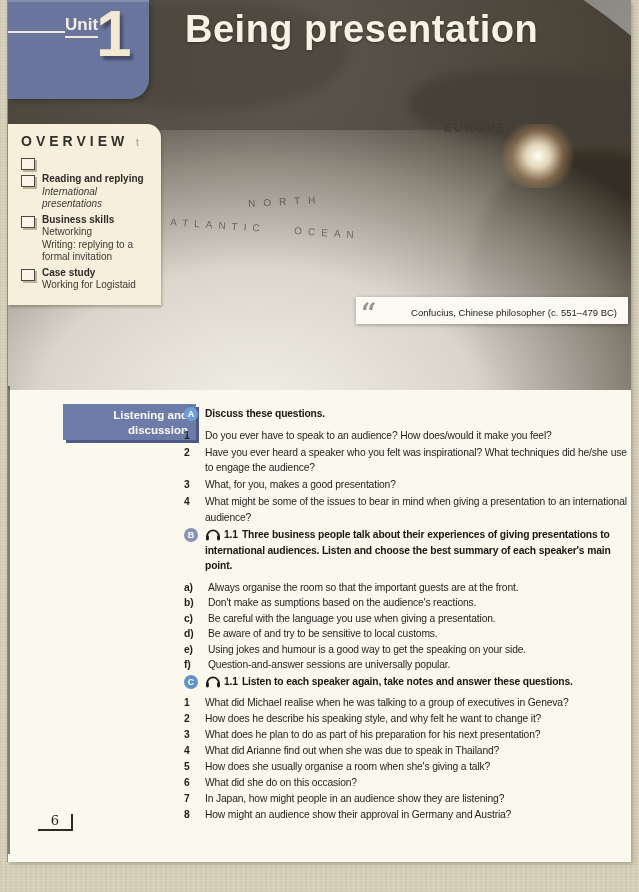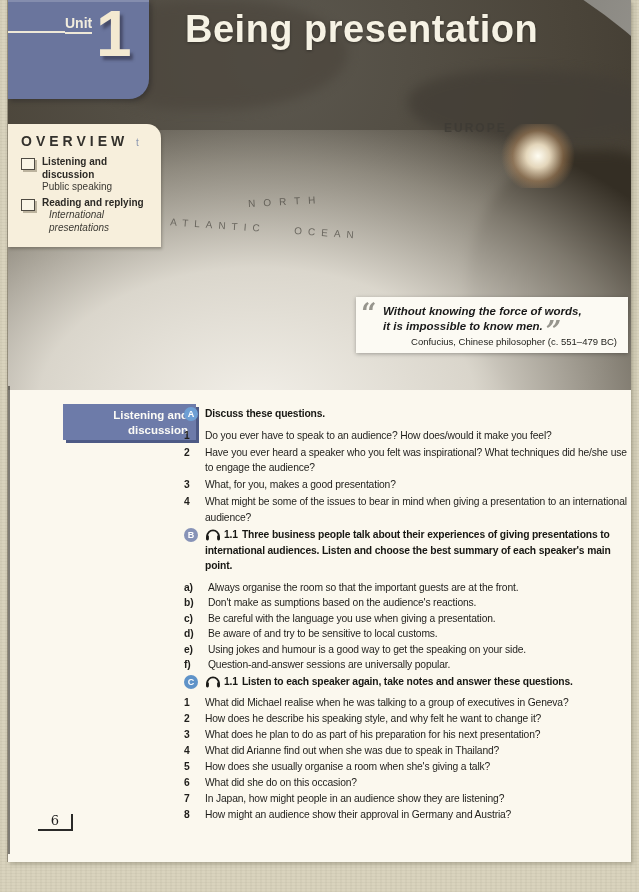--- a/index.html
+++ b/index.html
@@ -51,36 +51,36 @@
     color:#f6f2e4; letter-spacing:.5px; text-shadow:0 1px 3px rgba(0,0,0,0.35); white-space:nowrap;
   }
 
   
   .unit-box {
     position:absolute; left:0; top:0; width:141px; height:99px; z-index:5;
     background:#6a759d; border-radius:0 0 20px 0;
     box-shadow:inset 0 2px 0 rgba(255,255,255,0.18), 2px 2px 5px rgba(20,20,25,0.35);
   }
   .unit-line { position:absolute; left:0; top:31px; width:57px; height:2px; background:#eee8d8; }
-  .unit-word { position:absolute; left:57px; top:15px; font-size:14px; font-weight:700; color:#f2edde; padding-bottom:1px; border-bottom:2px solid #eee8d8; }
+  .unit-word { position:absolute; left:57px; top:15px; font-size:17px; font-weight:700; color:#f2edde; padding-bottom:1px; border-bottom:2px solid #eee8d8; }
   .unit-number { position:absolute; left:88px; top:2px; font-size:64px; line-height:1; font-weight:700; color:#f3e9d1; text-shadow:3px 4px 3px rgba(40,40,60,0.55); }
 
   
   .overview-box {
     position:absolute; left:0; top:124px; width:153px; z-index:5;
     background:#f7efdc; border-radius:0 14px 0 0; padding:9px 5px 10px 13px;
     box-shadow:1px 2px 3px rgba(60,55,40,0.35);
   }
   .ov-title { font-size:14px; font-weight:700; letter-spacing:4px; color:#33312c; margin-bottom:7px; white-space:nowrap; }
   .ov-suffix { font-size:10px; letter-spacing:0; color:#8a96b0; font-weight:400; }
   .ov-item { display:flex; gap:7px; margin-bottom:3px; }
   .checkbox { width:14px; height:12px; background:#faf5e6; border:1.5px solid #4e4a42; box-shadow:2px 2px 0 rgba(130,120,95,0.5); flex:none; margin-top:2px; }
   .ov-text { font-size:10px; line-height:12.5px; color:#3b3933; }
   .ov-head { font-weight:700; color:#2c2a26; }
-  .italic { font-style:italic;margin-left:7px; }
+  .italic { font-style:italic; }
 
   
   .quote-box {
     position:absolute; left:348px; top:297px; width:272px; z-index:6;
     background:#fcfaf3; padding:7px 8px 6px 10px; box-shadow:0 1px 4px rgba(0,0,0,0.3);
   }
   .qmark { font-family:"DejaVu Serif", serif; font-weight:700; color:#97958d; }
   .qopen { position:absolute; left:5px; top:3px; font-size:27px; line-height:1; }
   .qclose { font-size:27px; line-height:0; vertical-align:-11px; margin-left:3px; }
   .q-lines { margin-left:17px; font-size:11.5px; font-weight:700; font-style:italic; color:#191919; line-height:14.5px; }
@@ -142,40 +142,47 @@
     <div class="unit-box">
       <div class="unit-line"></div>
       <span class="unit-word">Unit</span>
       <span class="unit-number">1</span>
     </div>
 
     <aside class="overview-box">
       <div class="ov-title"><span>OVERVIEW</span> <span class="ov-suffix">t</span></div>
       <div class="ov-item">
         <span class="checkbox"></span>
-        <div class="ov-text">
-          <div class="ov-head">Listening and discussion</div>
-          <div>Public speaking</div>
-        </div>
       </div>
       <div class="ov-item">
         <span class="checkbox"></span>
         <div class="ov-text">
           <div class="ov-head">Reading and replying</div>
           <div class="italic">International presentations</div>
         </div>
       </div>
+      <div class="ov-item">
+        <span class="checkbox"></span>
+        <div class="ov-text">
+          <div class="ov-head">Business skills</div>
+          <div>Networking</div>
+          <div>Writing: replying to a formal invitation</div>
+        </div>
+      </div>
+      <div class="ov-item">
+        <span class="checkbox"></span>
+        <div class="ov-text">
+          <div class="ov-head">Case study</div>
+          <div>Working for Logistaid</div>
+        </div>
+      </div>
     </aside>
 
     <div class="quote-box">
       <span class="qmark qopen">“</span>
-      <div class="q-lines">
-        <div>Without knowing the force of words,</div>
-        <div><span>it is impossible to know men.</span><span class="qmark qclose">”</span></div>
-      </div>
       <div class="q-attr">Confucius, Chinese philosopher (c. 551–479 BC)</div>
     </div>
 
     <div class="content">
 
       <div class="section-label">
         <span>Listening and</span><br>
         <span>discussion</span>
       </div>
 

